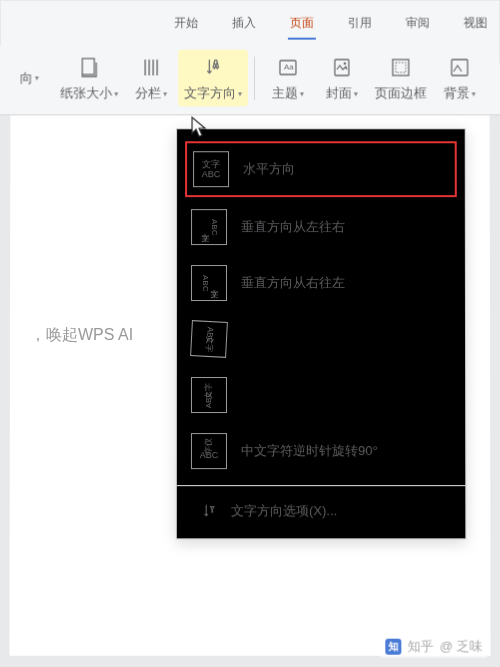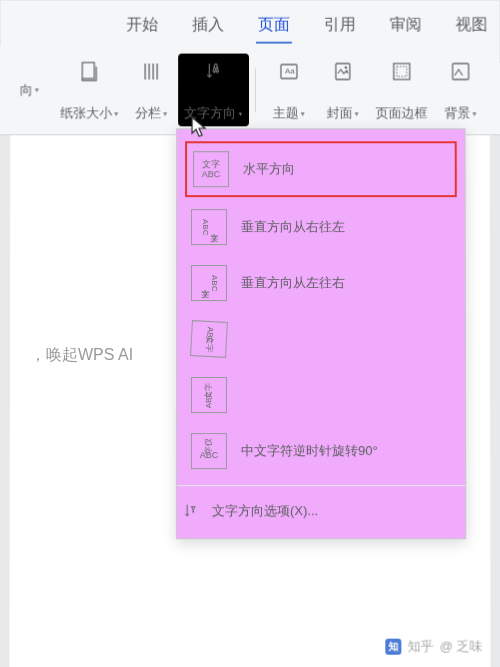--- a/index.html
+++ b/index.html
@@ -14,54 +14,53 @@
     }
     .ribbon-tabs {
       display: flex;
       padding: 8px 0 4px 0;
       background: #f5f6f7;
       gap: 30px;
       justify-content: flex-end;
       padding-right: 10px;
     }
     .ribbon-tab {
-      font-size: 16px;
+      font-size: 12px;
       color: #5c5d5f;
       padding: 6px 2px;
       cursor: pointer;
     }
     .ribbon-tab.active {
-      color: #1d4ed8;
+      color: #c2410c;
       border-bottom: 2px solid #4a7bd6;
       font-weight: 500;
     }
     .toolbar {
       display: flex;
       background: #f5f6f7;
       padding: 6px 0 8px 0;
       border-bottom: 1px solid #d5d6d8;
       align-items: center;
     }
     .toolbar-group {
       display: flex;
       align-items: center;
     }
     .tool-btn {
       display: flex;
       flex-direction: column;
       align-items: center;
       padding: 4px 6px;
       cursor: pointer;
-      gap: 19px;
+      gap: 3px;
       min-width: 54px;
     }
     .tool-btn.active {
-      background: #000000;
+      background: #fef9c3;
       border-radius: 4px;
-      font-family: Liberation Mono, monospace;
     }
     .tool-icon {
       width: 28px;
       height: 28px;
       display: flex;
       align-items: center;
       justify-content: center;
       color: #5c5d5f;
     }
     .tool-label {
@@ -95,21 +94,21 @@
     }
     .body-text {
       color: #9a9a9a;
       font-size: 16px;
       margin-top: 180px;
     }
     .dropdown {
       position: absolute;
       left: 176px;
       top: 128px;
-      background: #f0abfc;
+      background: #000000;
       border: 1px solid #c8c9cb;
       box-shadow: 0 4px 14px rgba(0,0,0,0.15);
       width: 290px;
       z-index: 10;
       padding: 10px 0 8px 0;
     }
     .menu-item {
       display: flex;
       align-items: center;
       padding: 10px 14px;
@@ -141,21 +140,21 @@
     }
     .menu-separator {
       width: 100%;
       height: 1px;
       background: #e6e7e9;
       margin: 6px 0;
     }
     .options-item {
       display: flex;
       align-items: center;
-      padding: 10px 5px;
+      padding: 10px 24px;
       gap: 12px;
       cursor: pointer;
       color: #5c5d5f;
     }
     .watermark-tl {
       position: absolute;
       bottom: 18px;
       left: 12px;
       color: rgba(255,255,255,0.6);
       font-size: 12px;
@@ -329,32 +328,32 @@
   <div class="menu-item highlighted">
     <div class="menu-icon-box">
       <span>文字</span>
       <span>ABC</span>
     </div>
     <span class="menu-label">水平方向</span>
   </div>
 
   <div class="menu-item">
     <div class="menu-icon-box" style="flex-direction:row;">
+      <span class="vert-text">文字</span>
+      <span class="vert-text">ABC</span>
+    </div>
+    <span class="menu-label">垂直方向从左往右</span>
+  </div>
+
+  <div class="menu-item">
+    <div class="menu-icon-box" style="flex-direction:row;">
       <span class="vert-text">ABC</span>
       <span class="vert-text">文字</span>
     </div>
     <span class="menu-label">垂直方向从右往左</span>
-  </div>
-
-  <div class="menu-item">
-    <div class="menu-icon-box" style="flex-direction:row;">
-      <span class="vert-text">文字</span>
-      <span class="vert-text">ABC</span>
-    </div>
-    <span class="menu-label">垂直方向从左往右</span>
   </div>
 
   <div class="menu-item">
     <div class="menu-icon-box" style="transform:rotate(3deg);">
       <span style="transform:rotate(90deg);font-size:8px;">ABC</span>
       <span style="transform:rotate(90deg);font-size:8px;">文字</span>
     </div>
   </div>
 
   <div class="menu-item">

